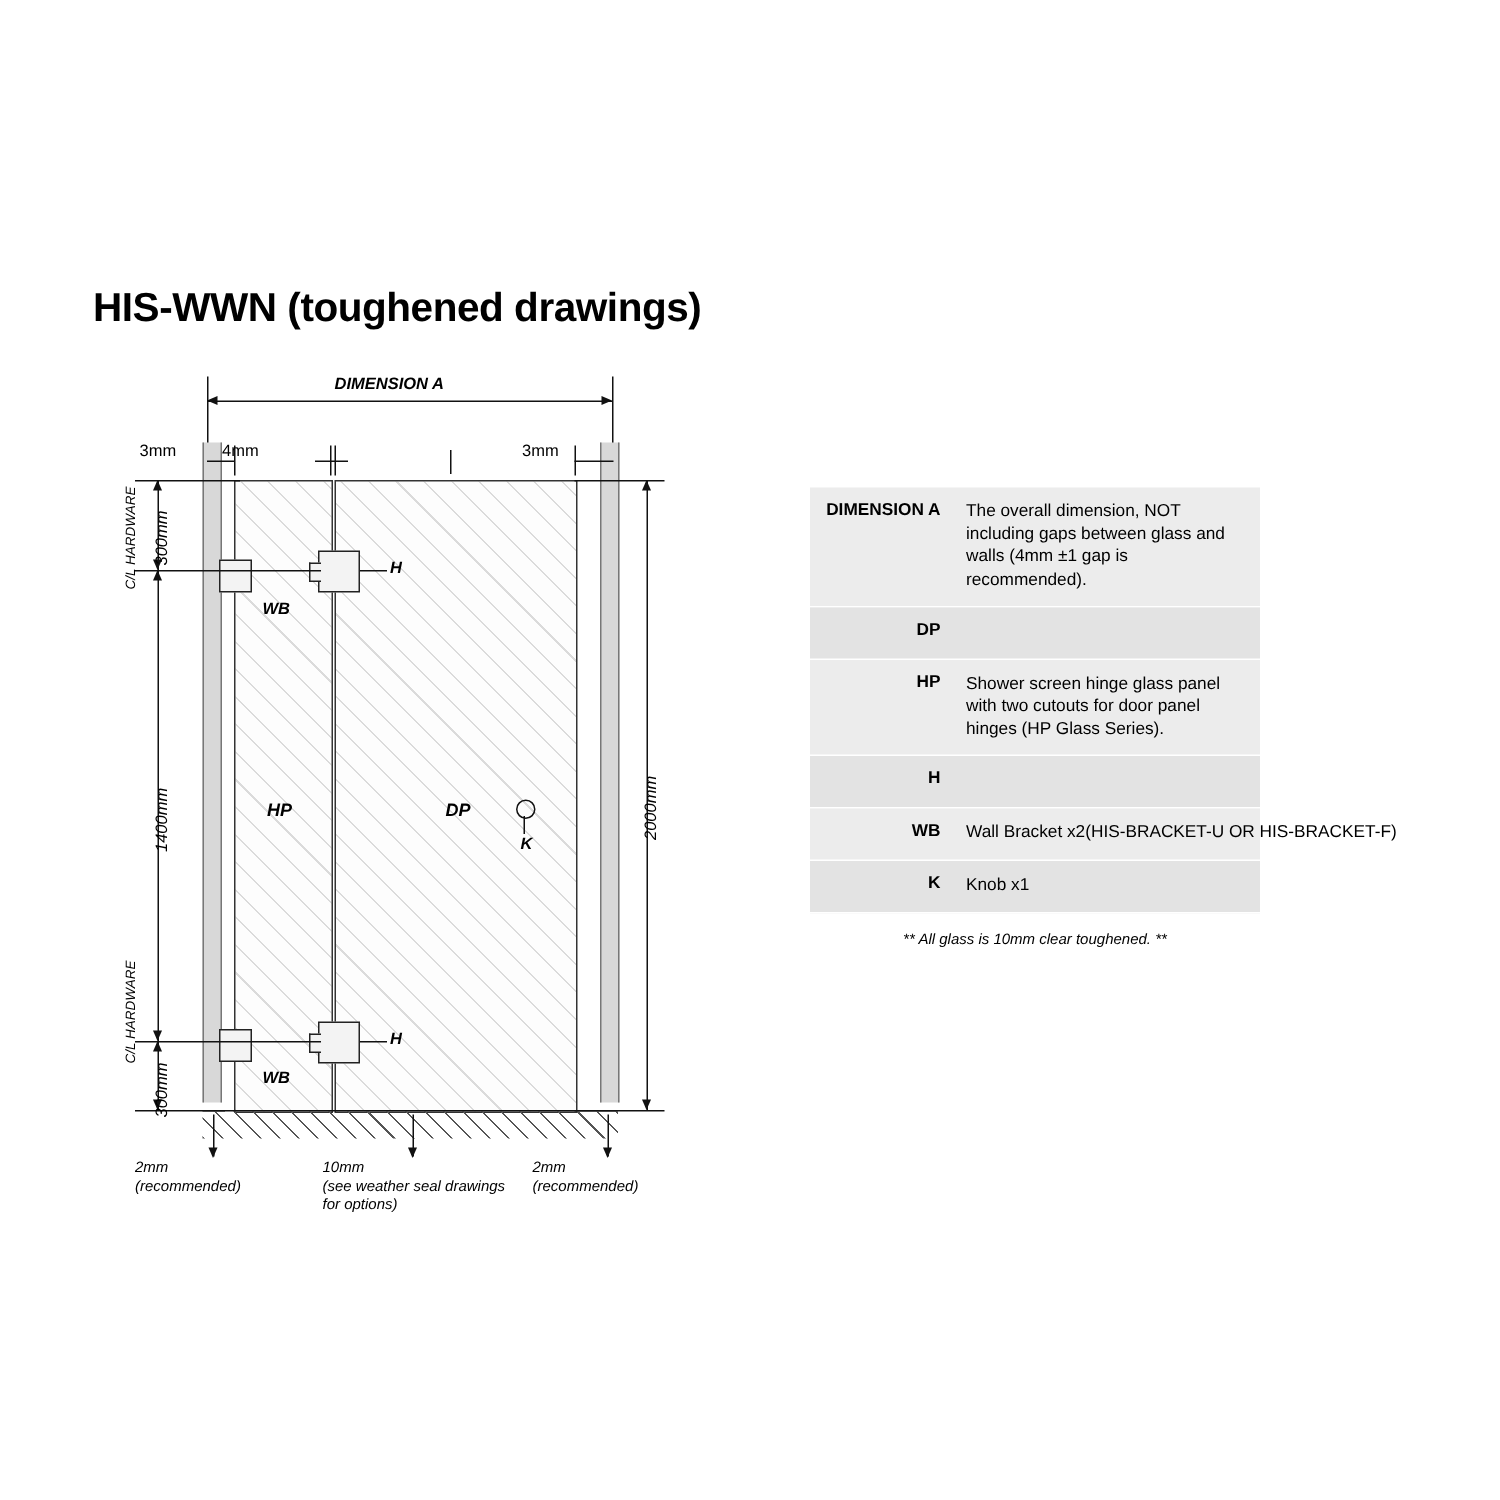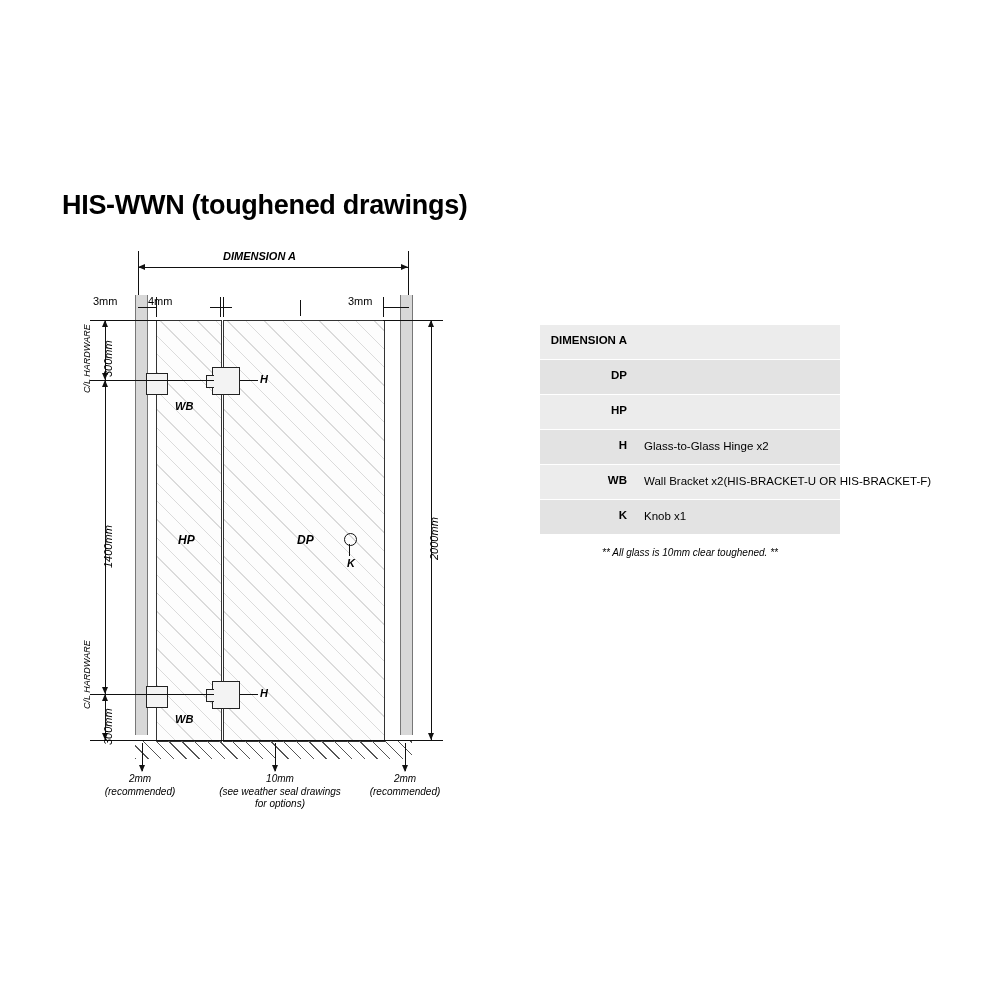--- a/index.html
+++ b/index.html
@@ -149,21 +149,21 @@
     position:absolute;
     left:75px; top:495px; width:277px; height:18px;
     background:repeating-linear-gradient(45deg, #555 0 1px, rgba(0,0,0,0) 1px 9px);
     border-top:1.5px solid #111;
   }
 
   .small-note{
     position:absolute;
     font-size:10px;
     font-style:italic;
-    text-align:center;
+    text-align:left;
     line-height:1.25;
   }
 
   
   .legend{
     position:absolute;
     left:540px; top:325px;
     width:300px;
     background:#ececec;
     font-size:11.5px;
@@ -307,30 +307,31 @@
   <div class="small-note" style="left:295px;top:528px;width:100px;">
     <span>2mm</span><br>
     <span>(recommended)</span>
   </div>
 </div>
 
 <div class="legend">
 
   <div class="legend-row">
     <div class="legend-key">DIMENSION A</div>
+    <div class="legend-val">The overall dimension, NOT including gaps between glass and walls (4mm ±1 gap is recommended).</div>
   </div>
   <div class="legend-row alt">
     <div class="legend-key">DP</div>
   </div>
   <div class="legend-row">
     <div class="legend-key">HP</div>
+    <div class="legend-val">Shower screen hinge glass panel with two cutouts for door panel hinges (HP Glass Series).</div>
   </div>
   <div class="legend-row alt">
     <div class="legend-key">H</div>
-    <div class="legend-val">Glass-to-Glass Hinge x2</div>
   </div>
   <div class="legend-row wide">
     <div class="legend-key">WB</div>
     <div class="legend-val">Wall Bracket x2(HIS-BRACKET-U OR HIS-BRACKET-F)</div>
   </div>
   <div class="legend-row alt">
     <div class="legend-key">K</div>
     <div class="legend-val">Knob x1</div>
   </div>
 

